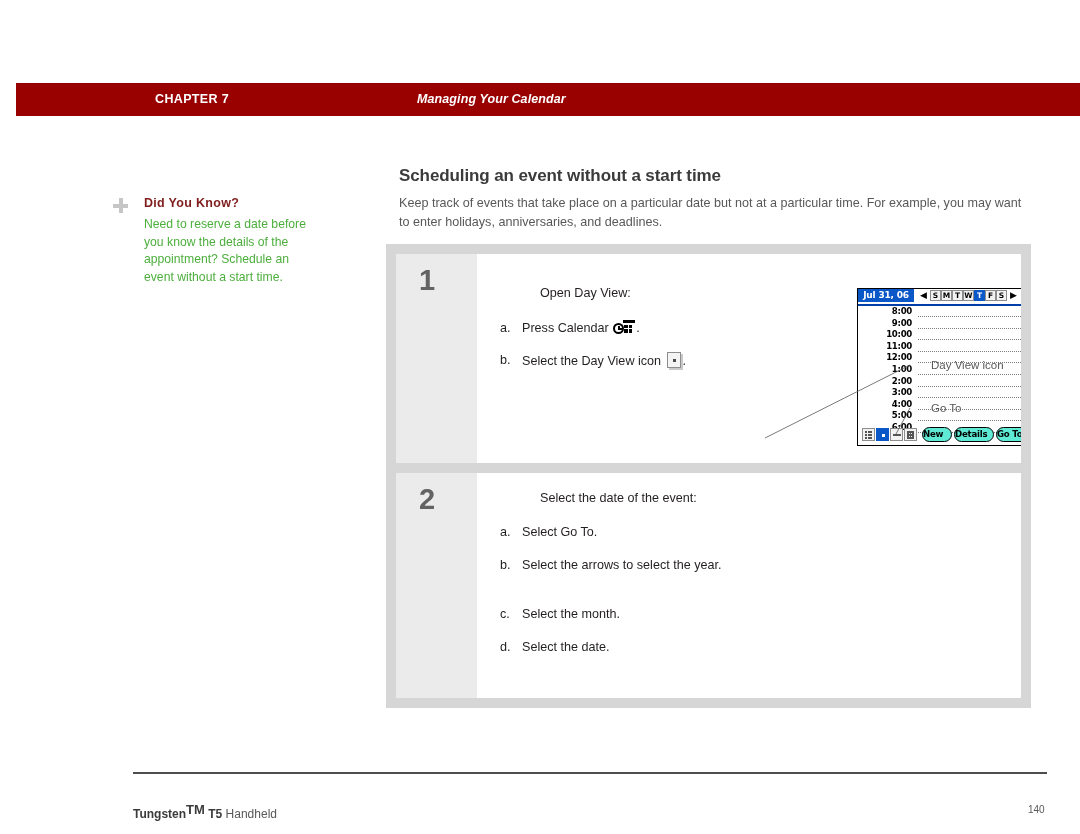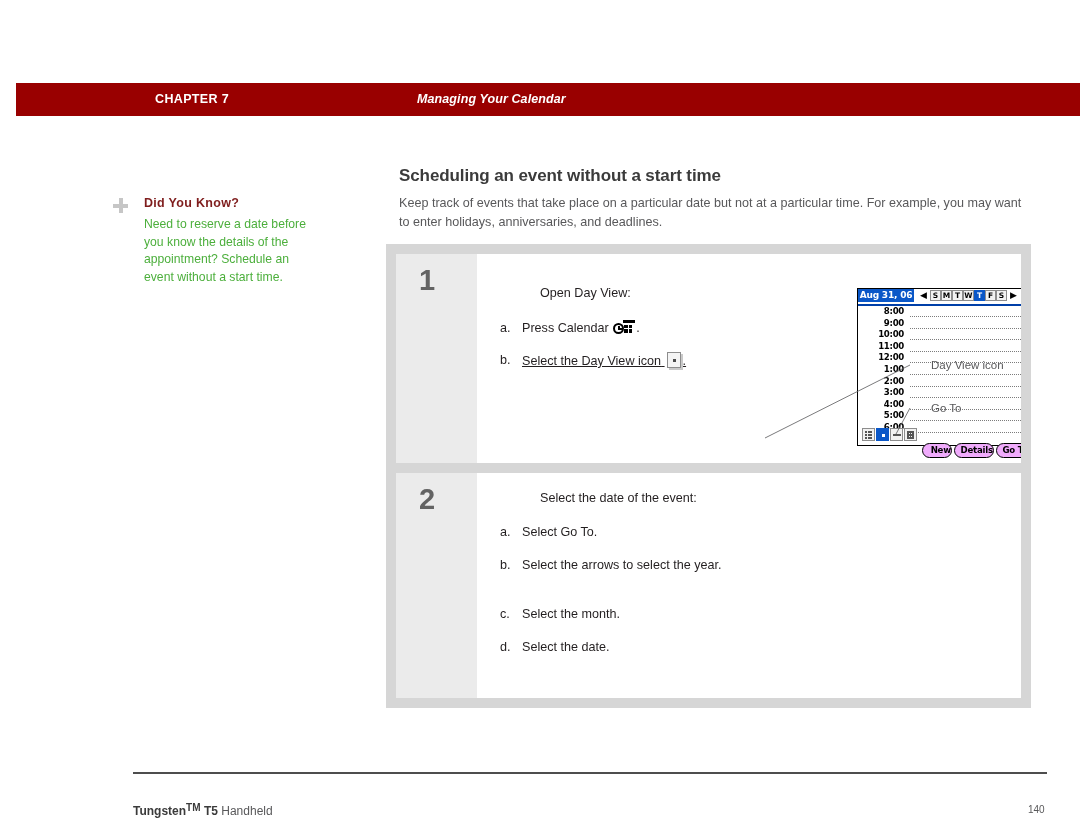--- a/index.html
+++ b/index.html
@@ -303,21 +303,21 @@
     text-align: center;
     color: #000;
   }
   .dv-dow.sel {
     background: #0a57c8;
     color: #ffffff;
     border-color: #0a57c8;
   }
   .dv-rows {
     position: absolute;
-    left: 8px; top: 17px;
+    left: 16px; top: 17px;
     width: 163px;
   }
   .dv-row {
     position: relative;
     height: 11.6px;
   }
   .dv-time {
     position: absolute;
     left: 0; top: 0;
     width: 38px;
@@ -349,30 +349,30 @@
     border: 1px solid #8d8d8d;
     background: #f2f2f2;
     box-sizing: border-box;
     overflow: hidden;
   }
   .dv-viewbtn.sel { background: #0a57c8; border-color: #0a57c8; }
   .dv-viewbtn .g { position: absolute; background: #555; }
   .dv-viewbtn.sel .g { background: #ffffff; }
   .pbtn {
     position: absolute;
-    top: 16px;
+    top: 0px;
     height: 15px;
     border: 1px solid #000;
     border-radius: 8px;
-    background: #f0abfc;
+    background: #5eead4;
     box-sizing: border-box;
     font-size: 8.6px;
     font-weight: bold;
     line-height: 13px;
-    text-align: right;
+    text-align: left;
     color: #000;
     letter-spacing: -.2px;
   }
 
   
   .callout-label {
     position: absolute;
     font-size: 11.5px;
     color: #58585a;
   }
@@ -395,21 +395,21 @@
     background: #4d4d4d;
   }
   .footer-left {
     position: absolute;
     left: 133px;
     top: 802px;
     font-size: 12px;
     color: #58585a;
   }
   .footer-left b { color: #3b3b3b; }
-  .footer-left sup { font-size: 10px; vertical-align: 4px; }
+  .footer-left sup { font-size: 13px; vertical-align: 4px; }
   .footer-page {
     position: absolute;
     left: 1028px;
     top: 804px;
     font-size: 10px;
     color: #58585a;
   }
 </style>
 </head>
 <body>
@@ -452,29 +452,29 @@
                 <i style="left:4.4px;top:0;"></i>
               <i style="left:0;top:4.4px;"></i>
                 <i style="left:4.4px;top:4.4px;"></i>
             </span>
           </span><span>.</span>
         </span>
       </div>
 
       <div class="substep" style="left:0; top:98px;">
         <span class="marker">b.</span>
-        <span class="txt" style="width:250px;text-decoration:underline;">
+        <span class="txt" style="width:250px;">
           <span>Select the Day View icon</span>
           <span class="dayview-icon"><i></i></span><span>.</span>
         </span>
       </div>
 
       <div class="pda pda-day">
         <div class="dayview-titlebar">
-          <div class="dv-date">Aug 31, 06</div>
+          <div class="dv-date">Jul 31, 06</div>
           <div class="dv-arrow dv-arrow-l">◀</div>
           <div class="dv-dow" style="left:72px;">S</div>
           <div class="dv-dow" style="left:83px;">M</div>
           <div class="dv-dow" style="left:94px;">T</div>
           <div class="dv-dow" style="left:105px;">W</div>
           <div class="dv-dow sel" style="left:116px;">T</div>
           <div class="dv-dow" style="left:127px;">F</div>
           <div class="dv-dow" style="left:138px;">S</div>
           <div class="dv-arrow dv-arrow-r">▶</div>
         </div>

